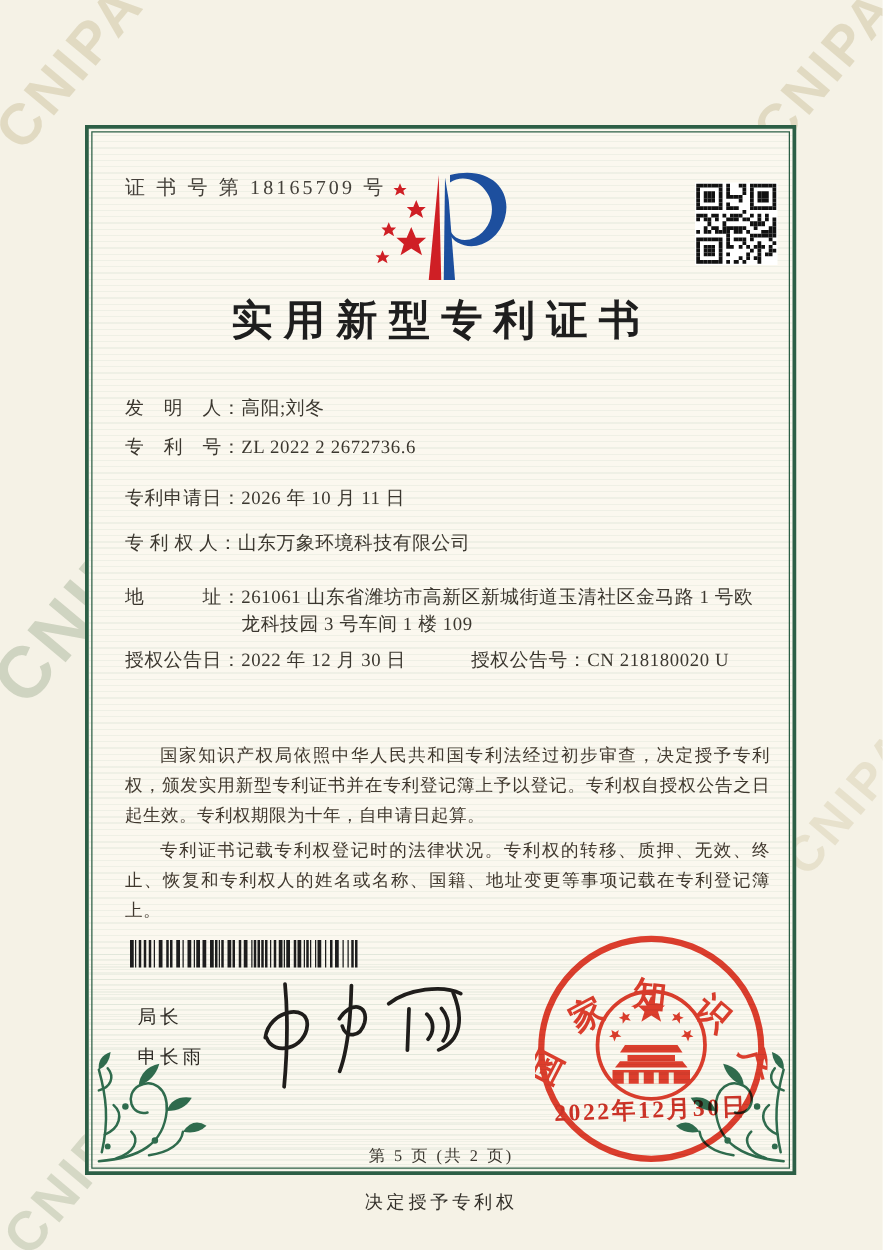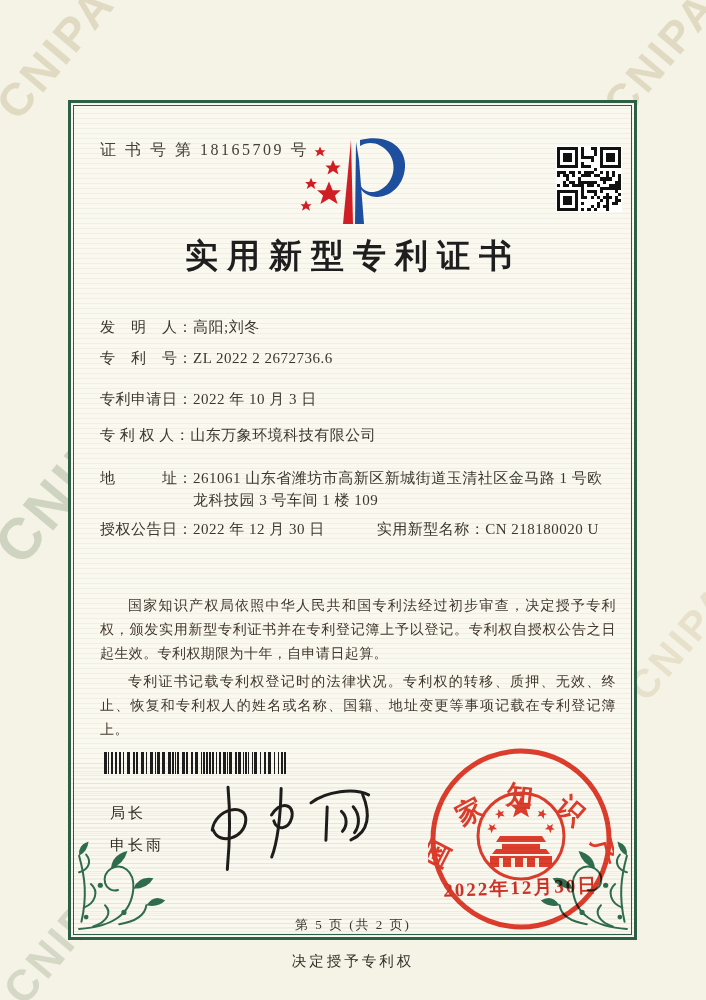--- a/index.html
+++ b/index.html
@@ -611,33 +611,33 @@
   <div class="field-row mb-b">
     <span class="flabel">发　明　人：</span>
     <span class="fvalue">高阳;刘冬</span>
   </div>
   <div class="field-row mb-c">
     <span class="flabel">专　利　号：</span>
     <span class="fvalue">ZL 2022 2 2672736.6</span>
   </div>
   <div class="field-row mb-d">
     <span class="flabel">专利申请日：</span>
-    <span class="fvalue">2022 年 10 月 3 日</span>
+    <span class="fvalue">2026 年 10 月 11 日</span>
   </div>
   <div class="field-row mb-e">
     <span class="flabel">专 利 权 人：</span>
     <span class="fvalue">山东万象环境科技有限公司</span>
   </div>
   <div class="field-row">
     <span class="flabel">地　　　址：</span>
     <span class="fvalue">261061 山东省潍坊市高新区新城街道玉清社区金马路 1 号欧龙科技园 3 号车间 1 楼 109</span>
   </div>
   <div class="grant-row">
     <span><span>授权公告日：</span><span>2022 年 12 月 30 日</span></span>
-    <span><span>实用新型名称：</span><span>CN 218180020 U</span></span>
+    <span><span>授权公告号：</span><span>CN 218180020 U</span></span>
   </div>
 </div>
 
 <div class="paras">
   <p>国家知识产权局依照中华人民共和国专利法经过初步审查，决定授予专利权，颁发实用新型专利证书并在专利登记簿上予以登记。专利权自授权公告之日起生效。专利权期限为十年，自申请日起算。</p>
   <p>专利证书记载专利权登记时的法律状况。专利权的转移、质押、无效、终止、恢复和专利权人的姓名或名称、国籍、地址变更等事项记载在专利登记簿上。</p>
 </div>
 
 <div class="barcode" id="barcode">
     <i class="b" style="width:3px"></i>

